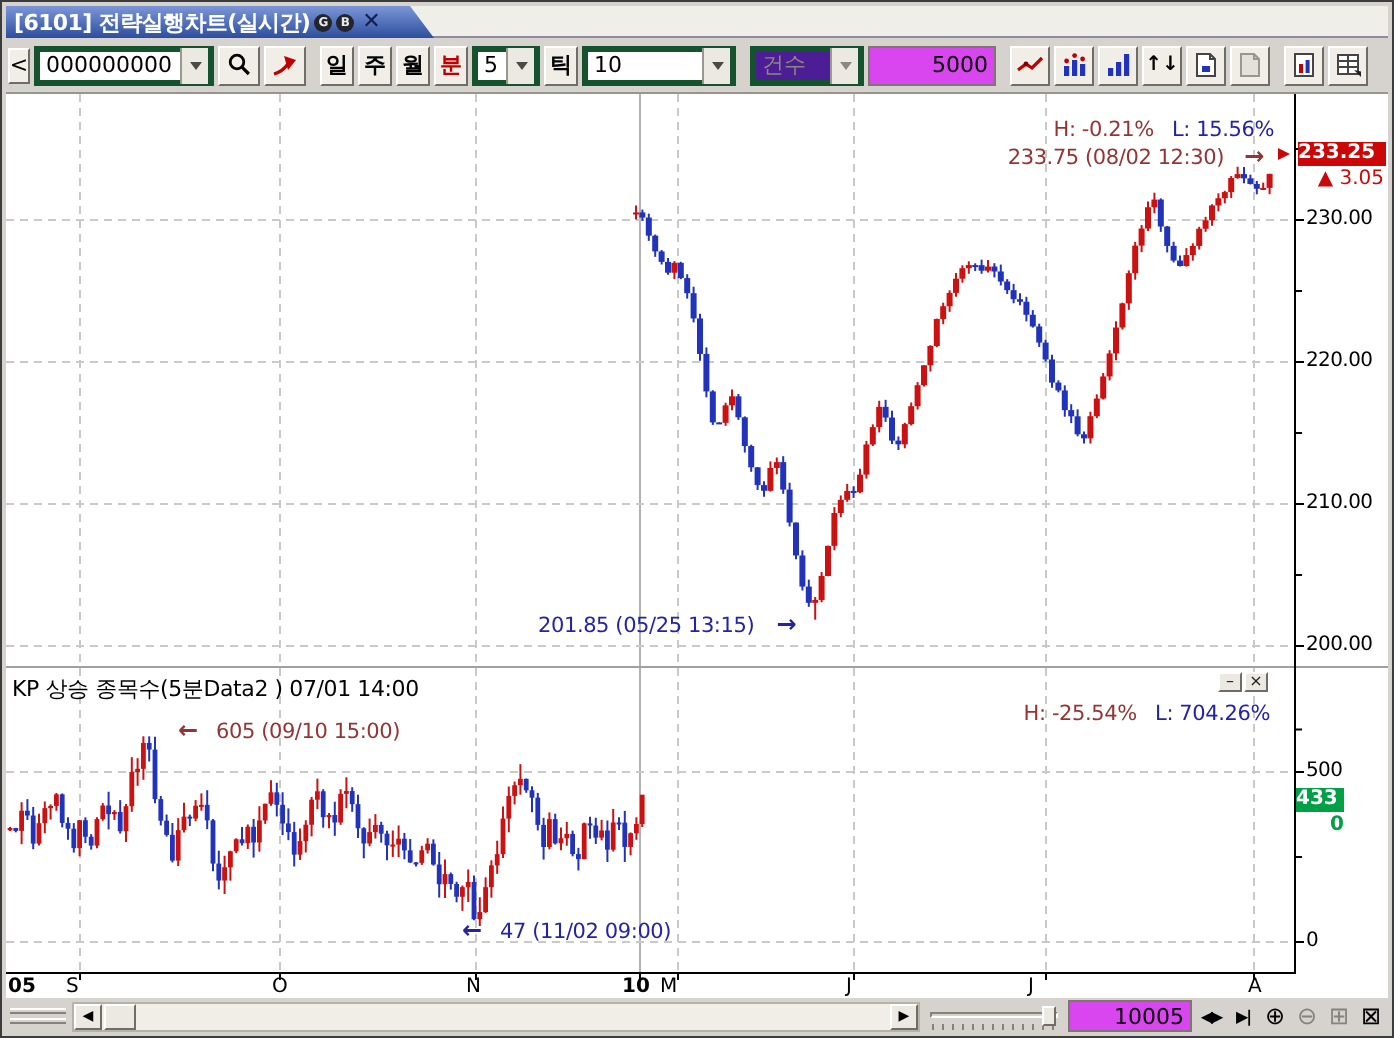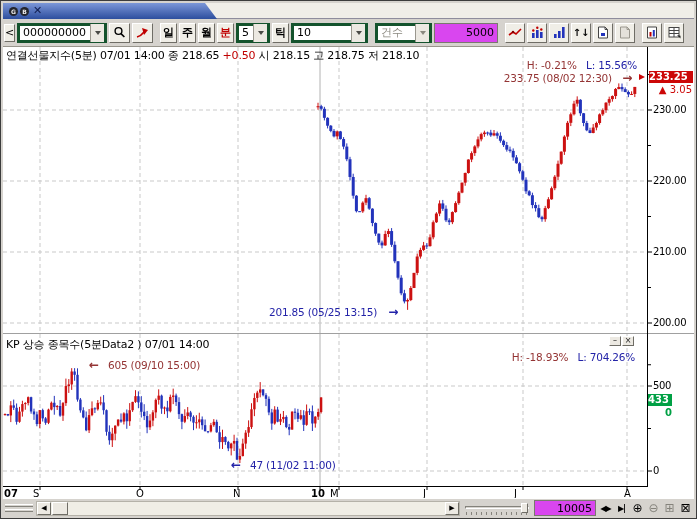--- a/index.html
+++ b/index.html
@@ -23,21 +23,21 @@
   .toolbar{height:27px;display:flex;align-items:center;padding:0 1px;background:#d6d3ce;gap:2px;}
   .tbtn{height:20px;background:#f0eee7;border:1px solid;border-color:#fff #6f6d66 #6f6d66 #fff;
         display:flex;align-items:center;justify-content:center;font-size:11px;font-weight:bold;color:#000;
         padding:0 2px;}
   .tbtn.sq{width:17px;}
   .tbtn.red{color:#c00000;}
   .combo{height:20px;background:#fff;border:3px solid #14532d;display:flex;align-items:center;}
   .combo .cval{font-size:11px;padding:0 3px;flex:1;white-space:nowrap;}
   .combo .carr{width:14px;height:18px;background:#ece9e2;border-left:1px solid #9a978e;
                display:flex;align-items:center;justify-content:center;}
-  .combo.disabled{background:#ffffff;}
+  .combo.disabled{background:#4c1d95;}
   .combo.disabled .cval{color:#8a887f;}
   .tri-down{width:0;height:0;border-left:3px solid transparent;border-right:3px solid transparent;border-top:4px solid #4a4a46;}
   .tinput{height:20px;border:1px solid #7a786f;background:#d946ef;font-size:11px;text-align:right;
           padding:0 3px;font-family:"DejaVu Sans",sans-serif;}
   .sep{width:3px;}
   
   .chart{position:relative;height:452px;background:#fff;border-top:1px solid #98958c;overflow:hidden;}
   .chart svg{position:absolute;left:0;}
   .hdr{position:absolute;font-size:11px;color:#000;white-space:nowrap;letter-spacing:-0.2px;z-index:3;}
   .hdr .chg{color:#c00000;}
@@ -82,20 +82,21 @@
   .navico.small{font-size:8px;font-weight:bold;letter-spacing:-1px;}
   .navico.gray{color:#85837c;}
 </style>
 </head>
 <body>
 
 <div class="window">
 
   <div class="titlebar">
     <div class="tab">
+      <span class="tab-title">[6101] 전략실행차트(실시간)</span>
       <span class="tab-ico">G</span>
       <span class="tab-ico">B</span>
       <span class="tab-close">✕</span>
     </div>
   </div>
 
   <div class="toolbar">
     <div class="tbtn" style="width:11px;height:18px;font-weight:normal;">&lt;</div>
     <div class="combo" style="width:90px;">
       <span class="cval">000000000</span>
@@ -655,25 +656,20 @@
         <line x1="315.1999999999999" y1="74.62692382669091" x2="315.1999999999999" y2="85.90329722084591" stroke="#cc1111" stroke-width="1"></line>
         <rect x="313.9999999999999" y="78.00550361767426" width="2.4" height="4.6273417945206745" fill="#cc1111"></rect>
         <line x1="318.09999999999985" y1="63.39" x2="318.09999999999985" y2="79.47623014131577" stroke="#cc1111" stroke-width="1"></line>
         <rect x="316.89999999999986" y="63.39" width="2.4" height="14.615503617674264" fill="#cc1111"></rect>
       </svg>
 
     <div class="pane-divider"></div>
     <div class="axis-v"></div>
     <div class="axis-h"></div>
 
-    <div class="hdr" style="top:1px;left:3px;">
-      <span>연결선물지수(5분) 07/01 14:00   종 218.65</span>
-      <span class="chg">+0.50</span>
-      <span>시 218.15 고 218.75 저 218.10</span>
-    </div>
     <div class="ann hl" style="top:12px;right:57px;">
       <span class="dkred">H: -0.21%</span>
       <span class="blue">L: 15.56%</span>
     </div>
     <div class="ann dkred" style="top:24px;right:62px;">
       <span>233.75 (08/02 12:30)</span>
       <span class="arrow" style="margin-left:7px;">→</span>
     </div>
     <div class="ann blue" style="top:258px;left:266px;">
       <span>201.85 (05/25 13:15)</span>
@@ -682,46 +678,46 @@
     <div class="price-marker"></div>
     <div class="price-box box-red">233.25</div>
     <div class="chg-red">▲ 3.05</div>
 
     <div class="hdr" style="top:290px;left:3px;">KP 상승 종목수(5분Data2 ) 07/01 14:00</div>
     <div class="pane-btns">
       <div class="pbtn">–</div>
       <div class="pbtn">×</div>
     </div>
     <div class="ann hl" style="top:304px;right:59px;">
-      <span class="dkred">H: -18.93%</span>
+      <span class="dkred">H: -25.54%</span>
       <span class="blue">L: 704.26%</span>
     </div>
     <div class="ann dkred" style="top:311px;left:86px;">
       <span class="arrow" style="margin-right:6px;">←</span>
       <span>605 (09/10 15:00)</span>
     </div>
     <div class="ann blue" style="top:411px;left:228px;">
       <span class="arrow" style="margin-right:6px;">←</span>
-      <span>47 (11/02 11:00)</span>
+      <span>47 (11/02 09:00)</span>
     </div>
     <div class="price-box box-green">433</div>
     <div class="chg-green">0</div>
 
     <div class="xaxis" id="xaxis-row">
         <svg width="691" height="4" style="position:absolute;top:0;left:0;">
           <line x1="37" y1="0" x2="37" y2="3" stroke="#000"></line>
           <line x1="137" y1="0" x2="137" y2="3" stroke="#000"></line>
           <line x1="235" y1="0" x2="235" y2="3" stroke="#000"></line>
           <line x1="336" y1="0" x2="336" y2="3" stroke="#000"></line>
           <line x1="424" y1="0" x2="424" y2="3" stroke="#000"></line>
           <line x1="520" y1="0" x2="520" y2="3" stroke="#000"></line>
           <line x1="624" y1="0" x2="624" y2="3" stroke="#000"></line>
           <line x1="317" y1="0" x2="317" y2="3" stroke="#000"></line>
         </svg>
-        <span class="xlabel bold" style="left: 1px;">07</span>
+        <span class="xlabel bold" style="left: 1px;">05</span>
         <span class="xlabel" style="left: 30px;">S</span>
         <span class="xlabel" style="left: 133px;">O</span>
         <span class="xlabel" style="left: 230px;">N</span>
         <span class="xlabel bold" style="left: 308px;">10</span>
         <span class="xlabel" style="left: 327px;">M</span>
         <span class="xlabel" style="left: 420px;">J</span>
         <span class="xlabel" style="left: 511px;">J</span>
         <span class="xlabel" style="left: 621px;">A</span>
       </div>
   <div class="ylabel" style="top: 57px;">230.00</div>

